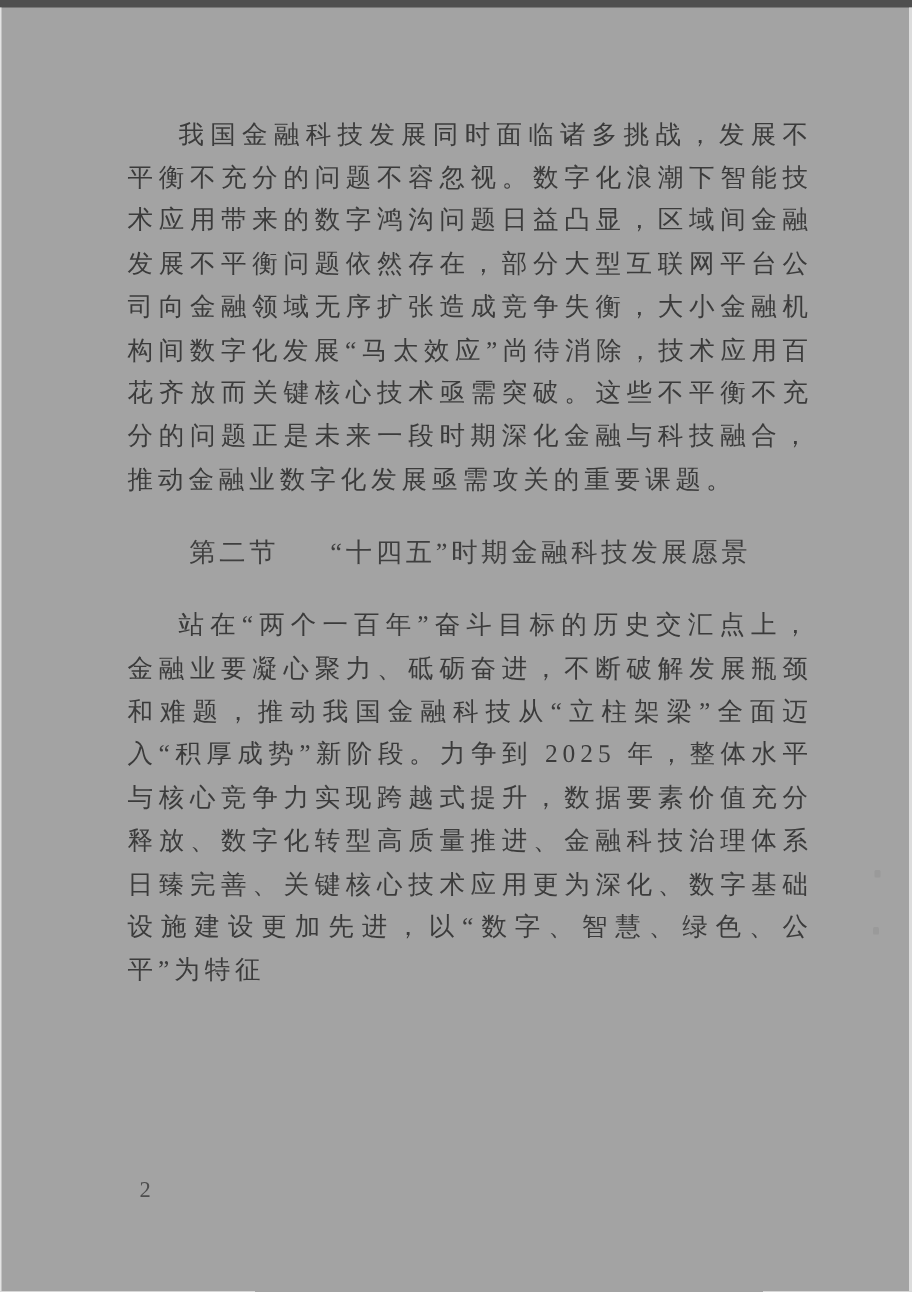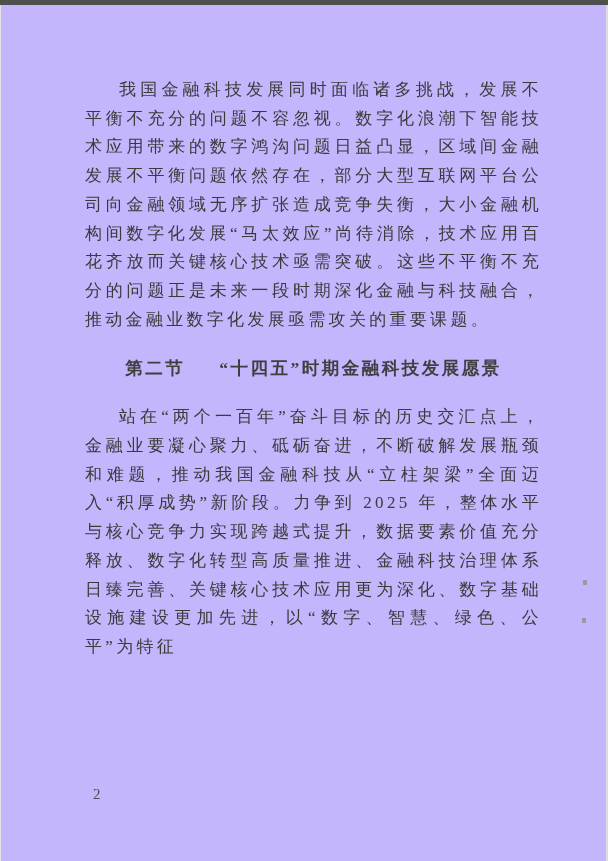--- a/index.html
+++ b/index.html
@@ -4,21 +4,21 @@
 <style>
   html, body {
     margin: 0;
     padding: 0;
     background: #ffffff;
   }
   .page {
     position: relative;
     width: 608px;
     height: 861px;
-    background: #c4b5fd;
+    background: #a3a3a3;
     overflow: hidden;
     font-family: "Liberation Serif", "DejaVu Serif", serif;
   }
   .scan-top-bar {
     position: absolute;
     top: 0; left: 0;
     width: 608px;
     height: 5px;
     background: #4f4f4f;
   }
@@ -59,21 +59,21 @@
     letter-spacing: 3.3px;
     text-align: justify;
     text-justify: inter-ideograph;
     text-indent: 2em;
     color: #3b3b3b;
   }
   .section-heading {
     margin: 0;
     padding: 22px 0 23px 0;
     font-size: 17.5px;
-    font-weight: bold;
+    font-weight: normal;
     letter-spacing: 2.5px;
     text-align: center;
     color: #3f3f3f;
     font-style: normal;
   }
   .section-heading .heading-gap {
     display: inline-block;
     width: 34px;
   }
   .page-number {

